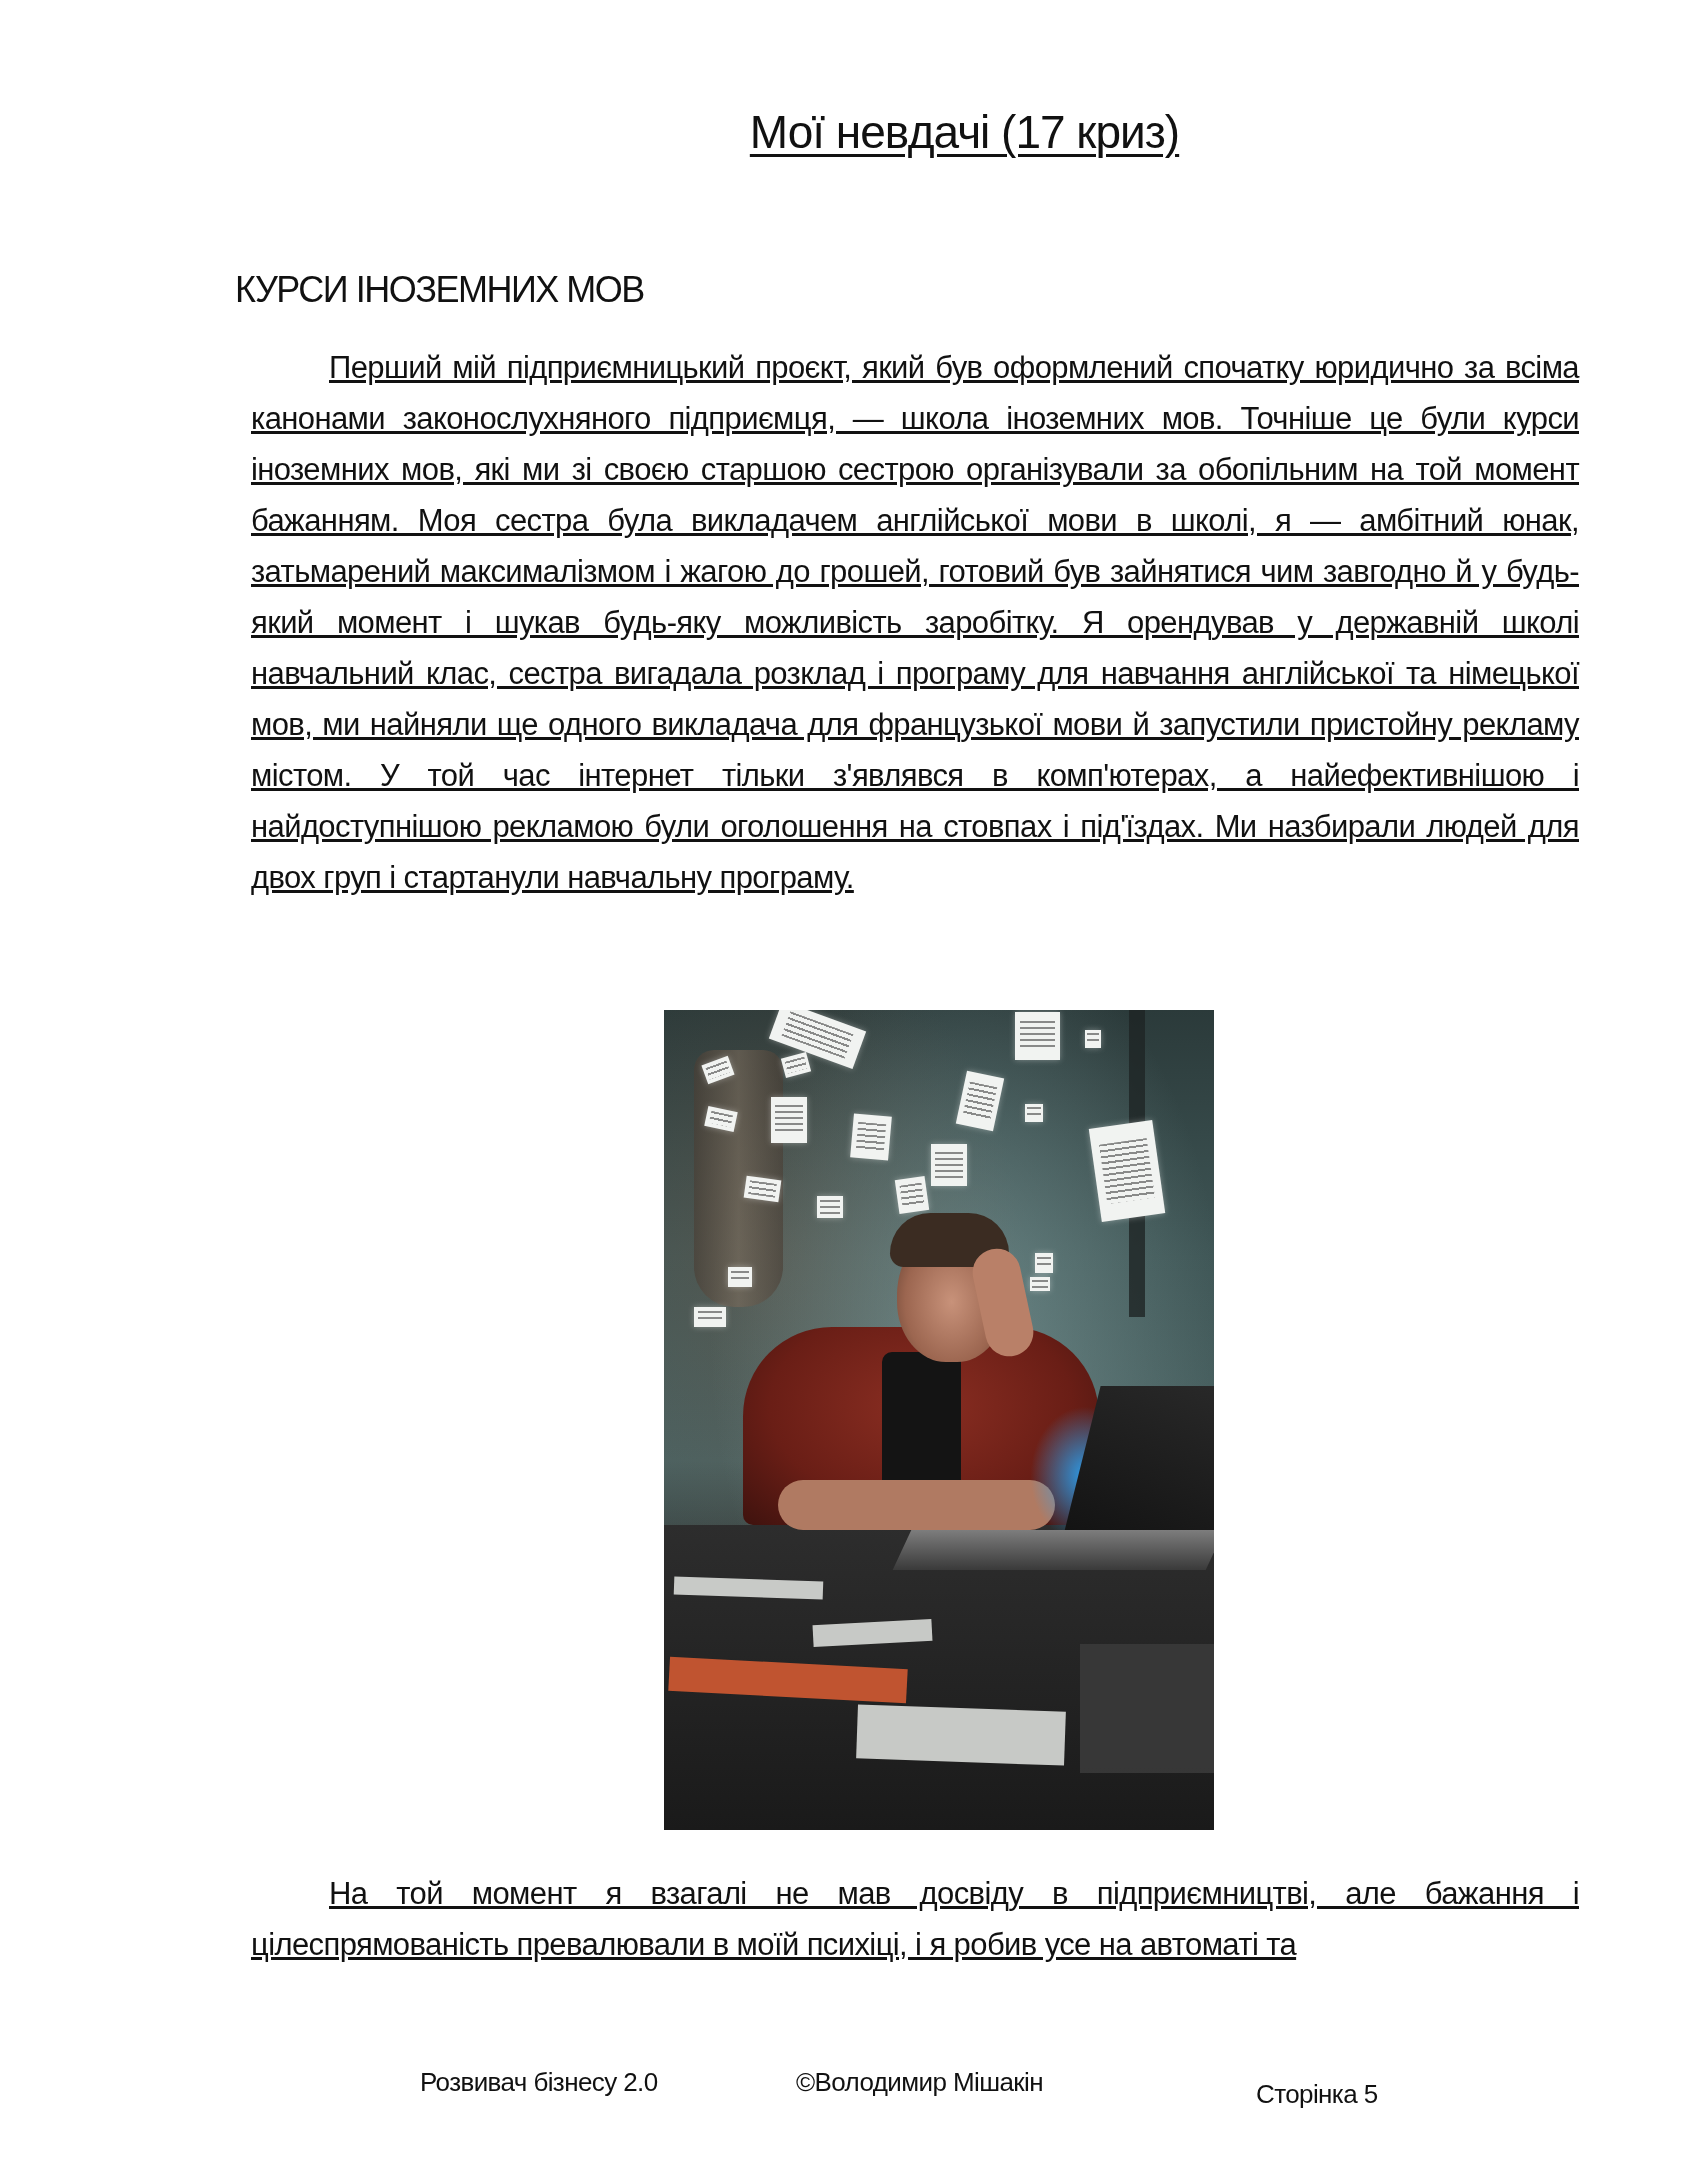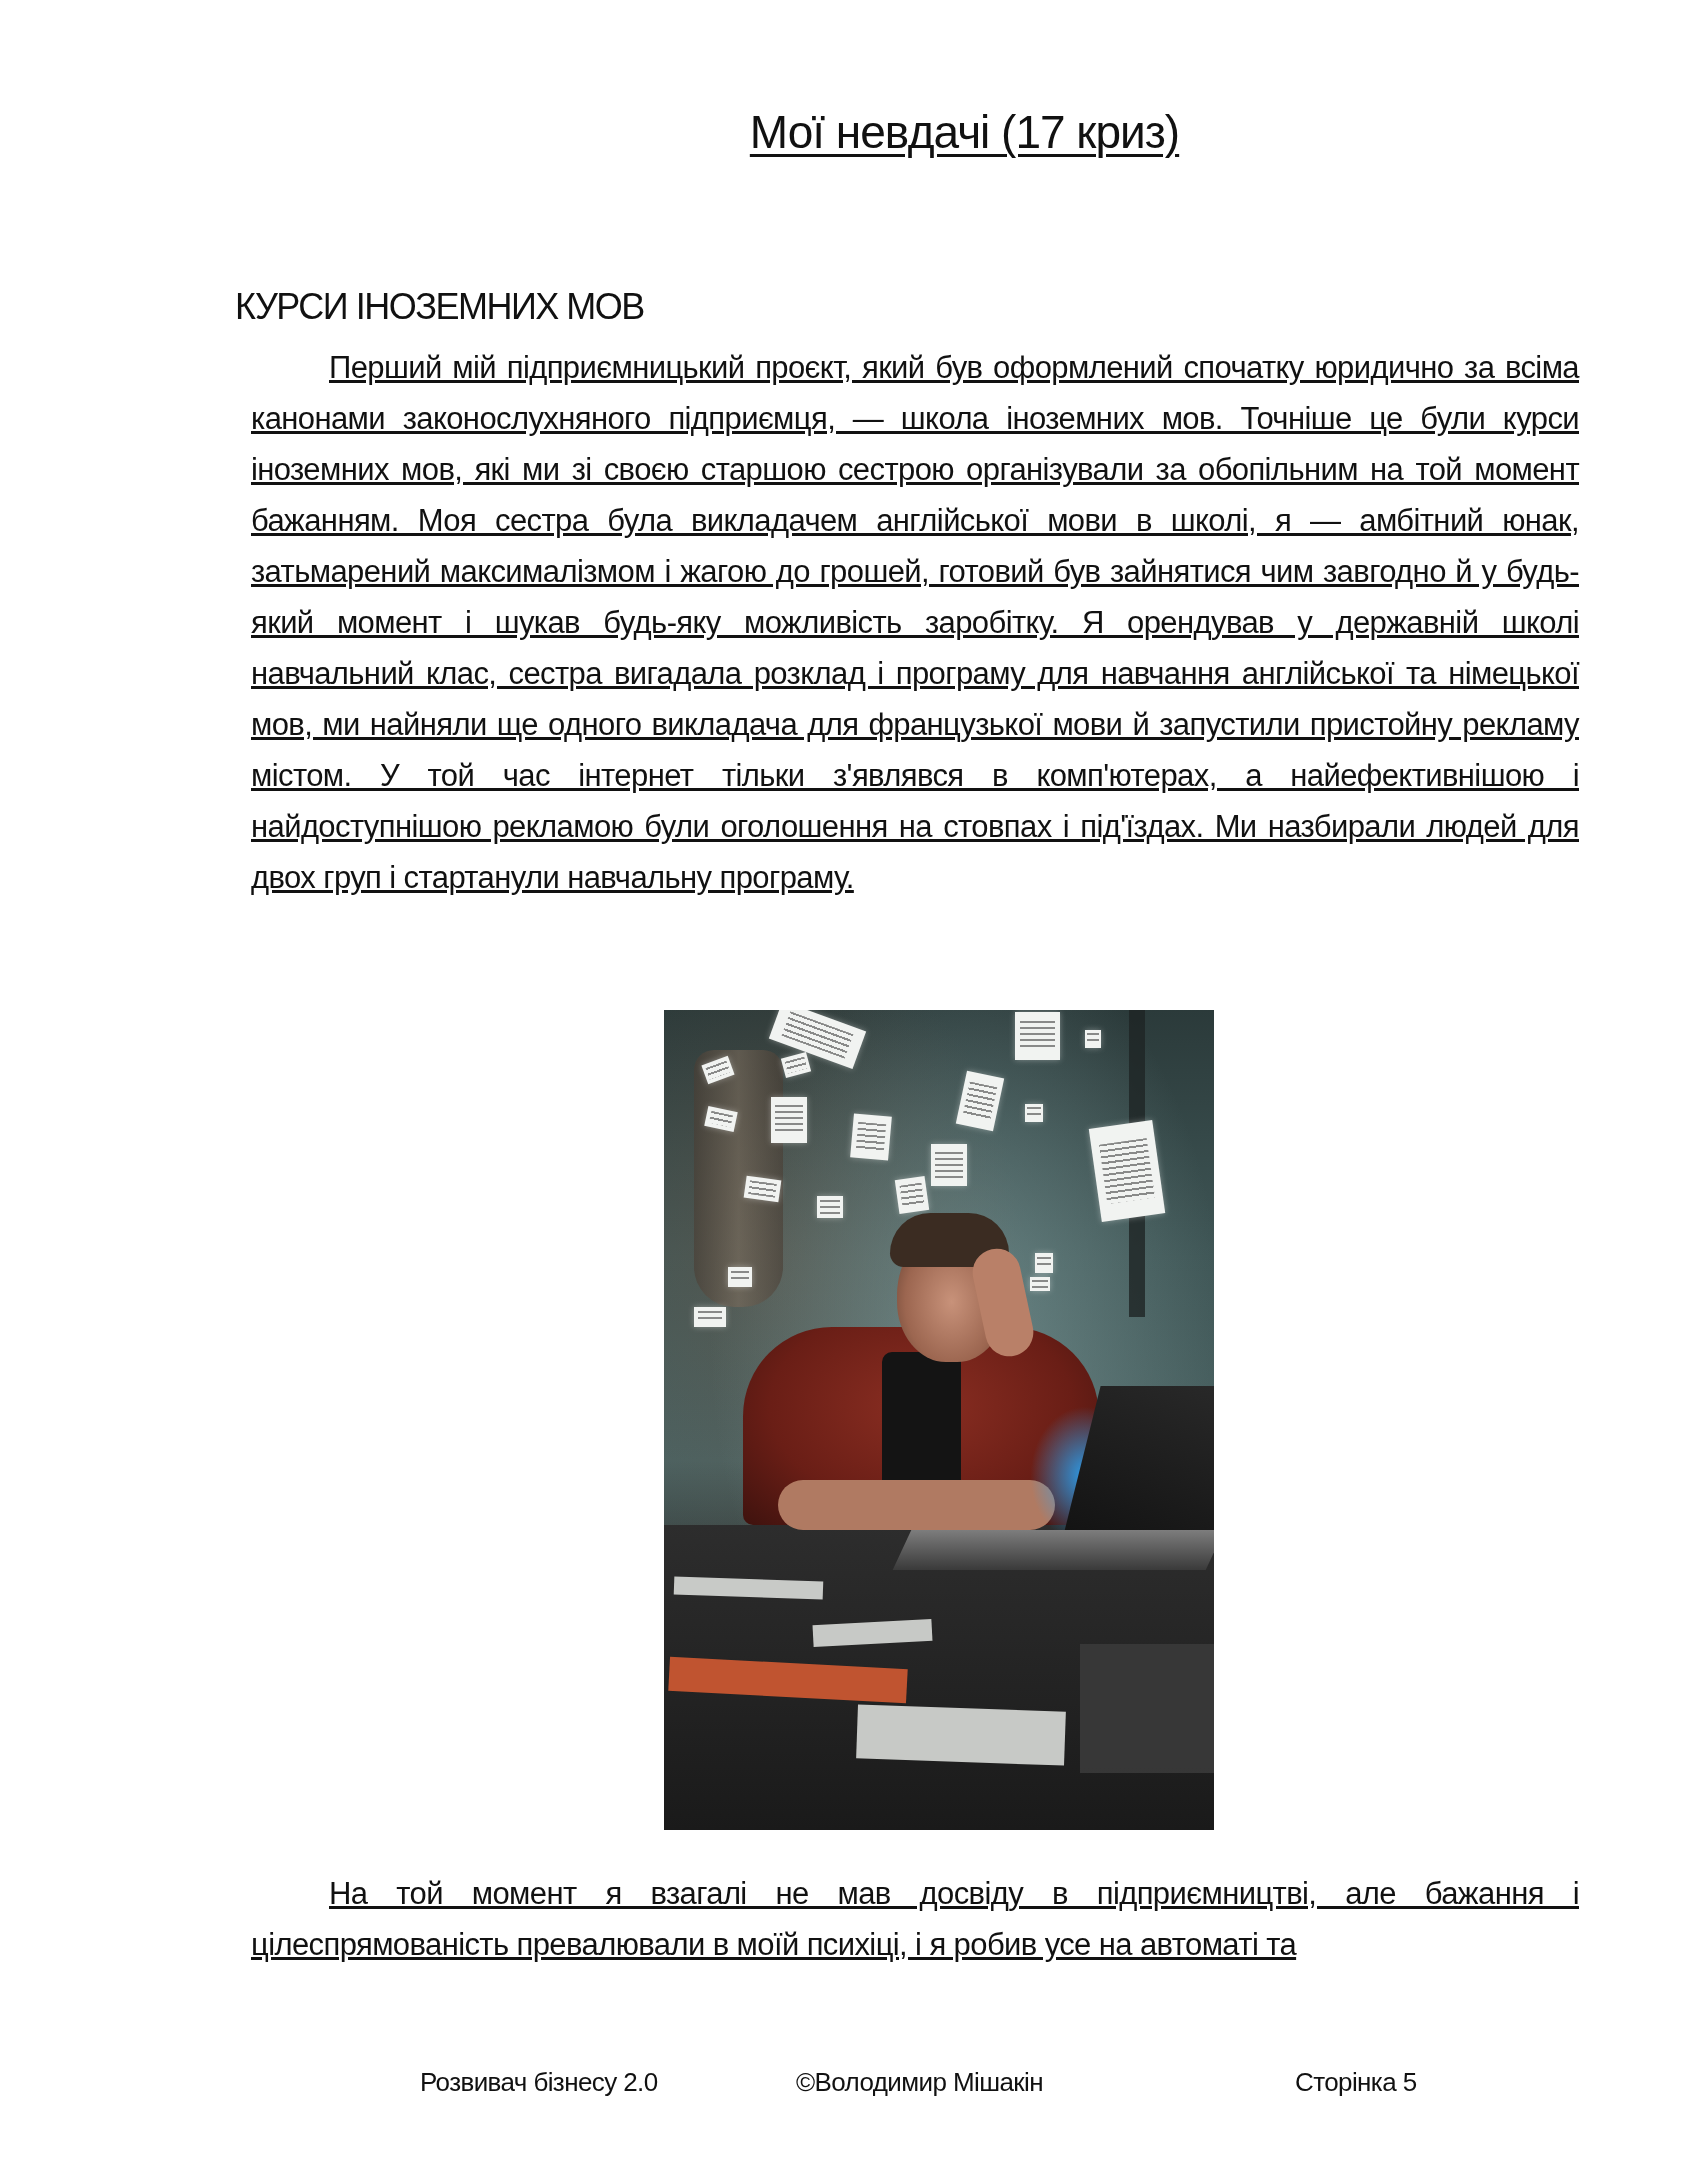--- a/index.html
+++ b/index.html
@@ -26,21 +26,21 @@
       font-size: 46px;
       line-height: 59px;
       letter-spacing: -1px;
       text-decoration: underline;
       text-decoration-thickness: 3px;
       text-underline-offset: 6px;
     }
     .section-heading {
       position: absolute;
       left: 235px;
-      top: 282px;
+      top: 265px;
       font-size: 36px;
       line-height: 50px;
       letter-spacing: -1.5px;
       font-weight: normal;
       margin: 0;
     }
     .body-text {
       position: absolute;
       left: 235px;
       width: 1328px;
@@ -156,21 +156,21 @@
       width: 1557px;
       height: 40px;
       font-size: 26px;
       line-height: 40px;
       letter-spacing: -0.6px;
       color: #111;
     }
     .footer span { position: absolute; top: 0; white-space: nowrap; }
     .footer .f-left { left: 420px; }
     .footer .f-center { left: 796px; text-align: center; }
-    .footer .f-right { left: 1295px; }
+    .footer .f-right { left: 1256px; margin-top: 12px; }
   </style>
 </head>
 <body>
 
 <div>
 
   <div class="page-title">Мої невдачі (17 криз)</div>
 
   <h2 class="section-heading">КУРСИ ІНОЗЕМНИХ МОВ</h2>
 

